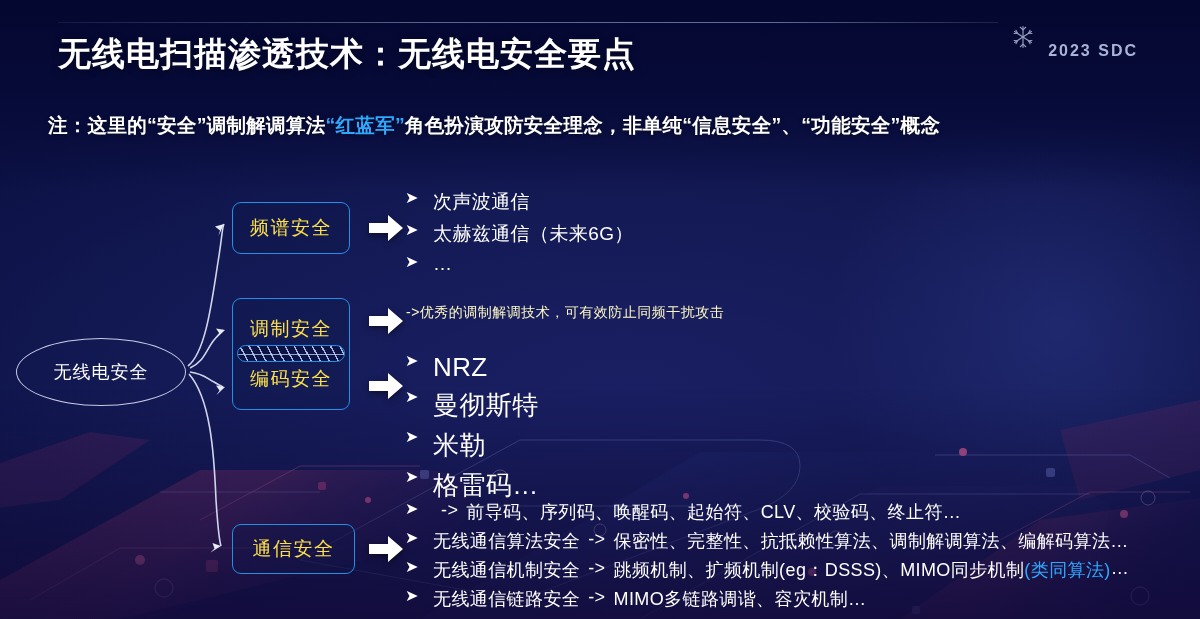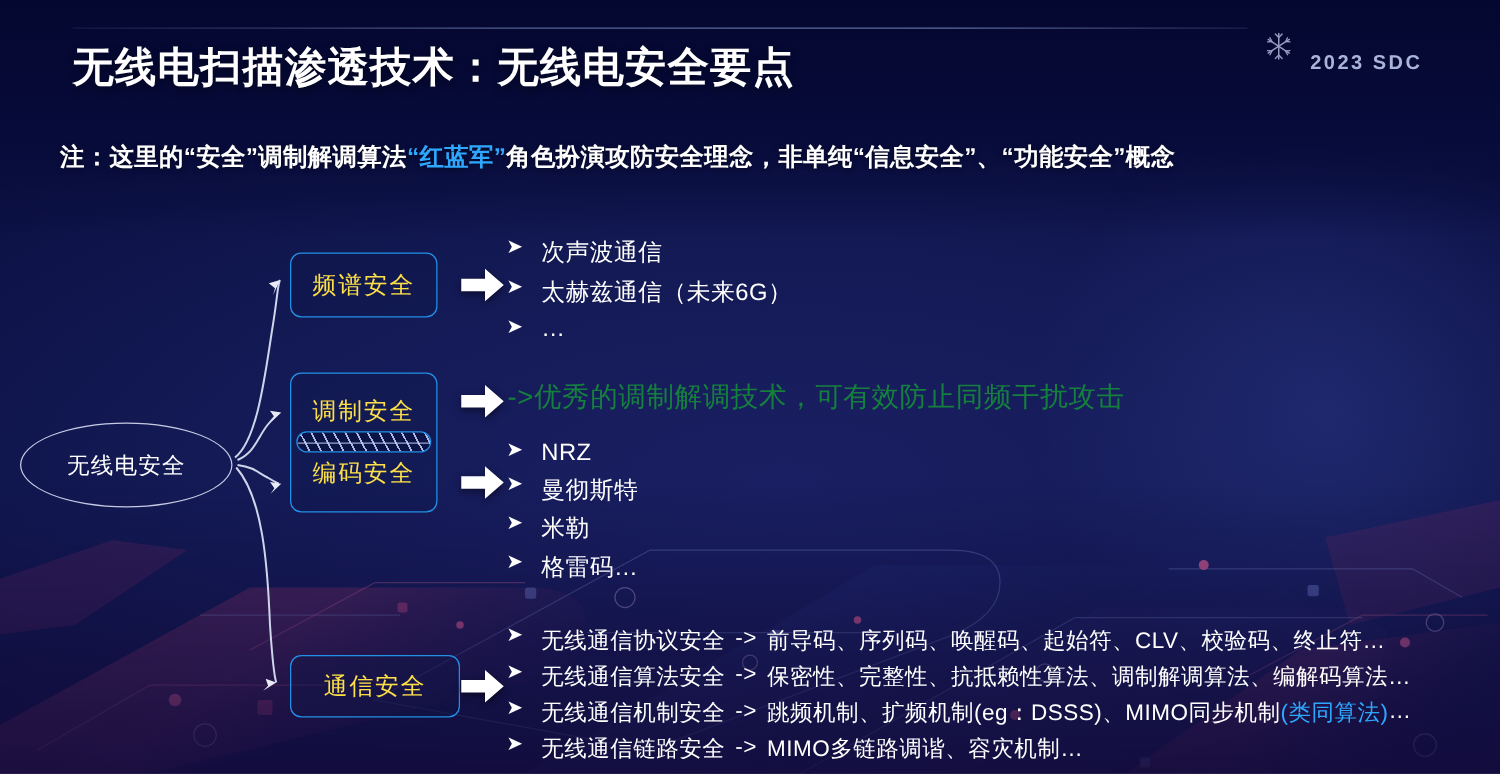--- a/index.html
+++ b/index.html
@@ -78,21 +78,21 @@
     background: rgba(12,22,72,.30);
     color: #fde047;
     display: flex; align-items: center; justify-content: center;
     font-size: 19px; letter-spacing: 1.5px;
   }
   .node-spectrum { left: 232px; top: 202px; width: 118px; height: 52px; }
   .node-group    { left: 232px; top: 298px; width: 118px; height: 112px;
                    flex-direction: column; justify-content: space-between;
                    padding: 14px 0; background: rgba(12,22,72,.25); }
   .node-group .lab { height: 32px; display:flex; align-items:center; justify-content:center; width: 100%; }
-  .node-comm     { left: 232px; top: 524px; width: 136px; height: 50px; }
+  .node-comm     { left: 232px; top: 524px; width: 123px; height: 50px; }
 
   .hatch-pill {
     position: absolute; left: 237px; top: 345px;
     width: 108px; height: 17px;
     border: 1.3px solid #2390e8; border-radius: 9px;
     background-color: rgba(8,16,60,.55);
     background-image: repeating-linear-gradient(62deg,
         rgba(200,215,255,.85) 0px, rgba(200,215,255,.85) 1.4px,
         rgba(0,0,0,0) 1.4px, rgba(0,0,0,0) 8px);
     overflow: hidden;
@@ -113,25 +113,25 @@
     line-height: 1.1;
   }
   .txt { color: #ffffff; letter-spacing: .4px; }
   .cy  { color: #2ea8ff; }
 
   .g-spectrum { left: 405px; top: 189px; }
   .g-spectrum .row { margin-bottom: 6px; }
   .g-spectrum .txt { font-size: 19px; }
 
   .g-mod { left: 406px; top: 303px; }
-  .g-mod .txt { font-size: 22px; color: #15803d; letter-spacing: .5px; }
+  .g-mod .txt { font-size: 14px; color: #fef9c3; letter-spacing: .5px; }
 
   .g-enc { left: 405px; top: 352px; }
   .g-enc .row { margin-bottom: 5px; }
-  .g-enc .txt { font-size: 19px; }
+  .g-enc .txt { font-size: 26px; }
 
   .g-comm { left: 405px; top: 500px; }
   .g-comm .row { margin-bottom: 5px; }
   .g-comm .txt { font-size: 18px; }
   .g-comm .arrowto { color:#ffffff; padding: 0 8px; }
 </style>
 </head>
 <body>
 
 <div id="slide">
@@ -321,21 +321,20 @@
     </div>
     <div class="row">
       <span class="chev">➤</span>
       <span class="txt">格雷码…</span>
     </div>
   </div>
 
   <div class="blk g-comm">
     <div class="row">
       <span class="chev">➤</span>
-      <span class="txt">无线通信协议安全</span>
       <span class="txt arrowto">-&gt;</span>
       <span class="txt">前导码、序列码、唤醒码、起始符、CLV、校验码、终止符…</span>
     </div>
     <div class="row">
       <span class="chev">➤</span>
       <span class="txt">无线通信算法安全</span>
       <span class="txt arrowto">-&gt;</span>
       <span class="txt">保密性、完整性、抗抵赖性算法、调制解调算法、编解码算法…</span>
     </div>
     <div class="row">

